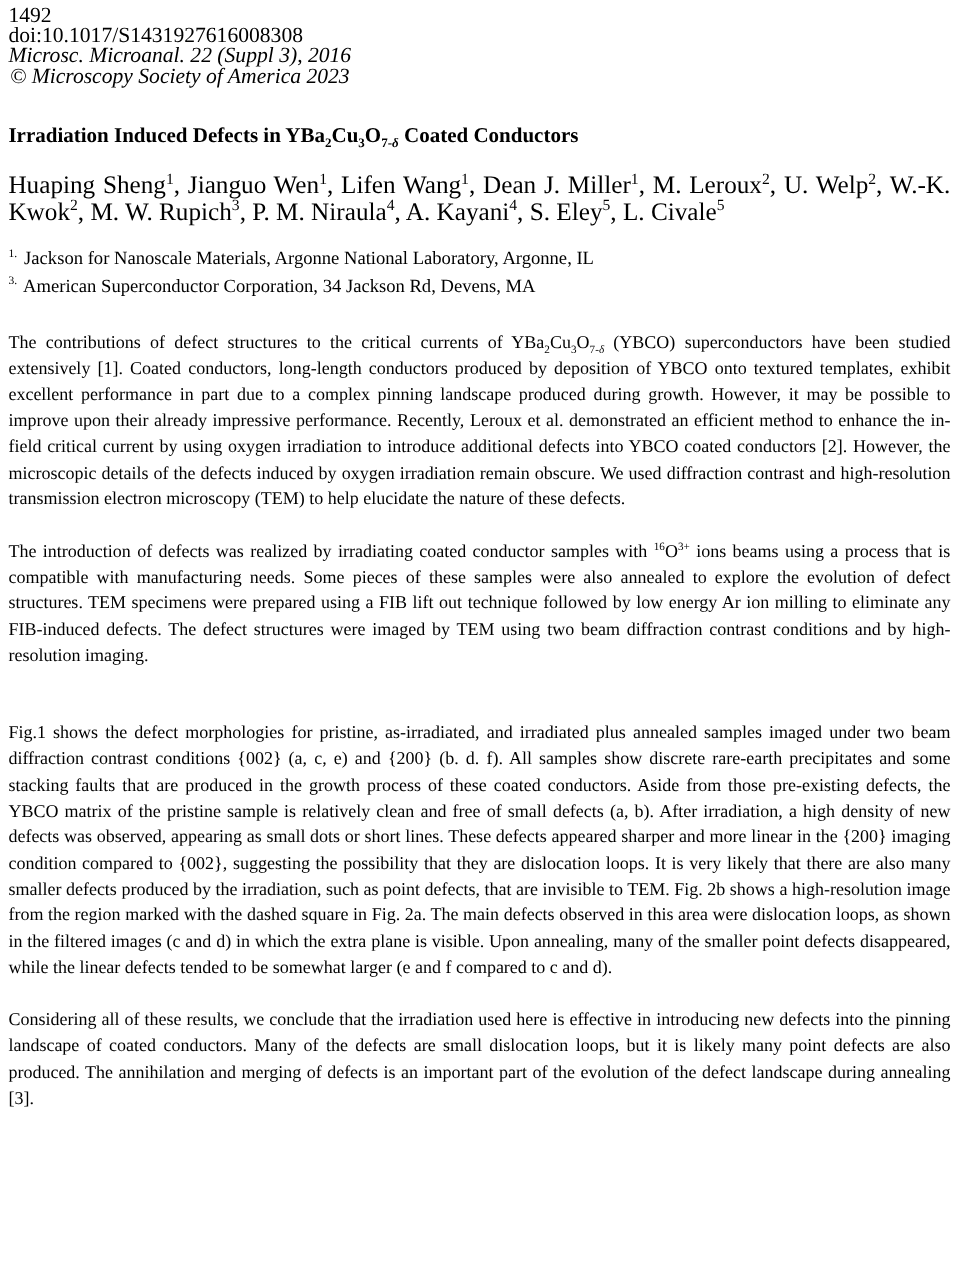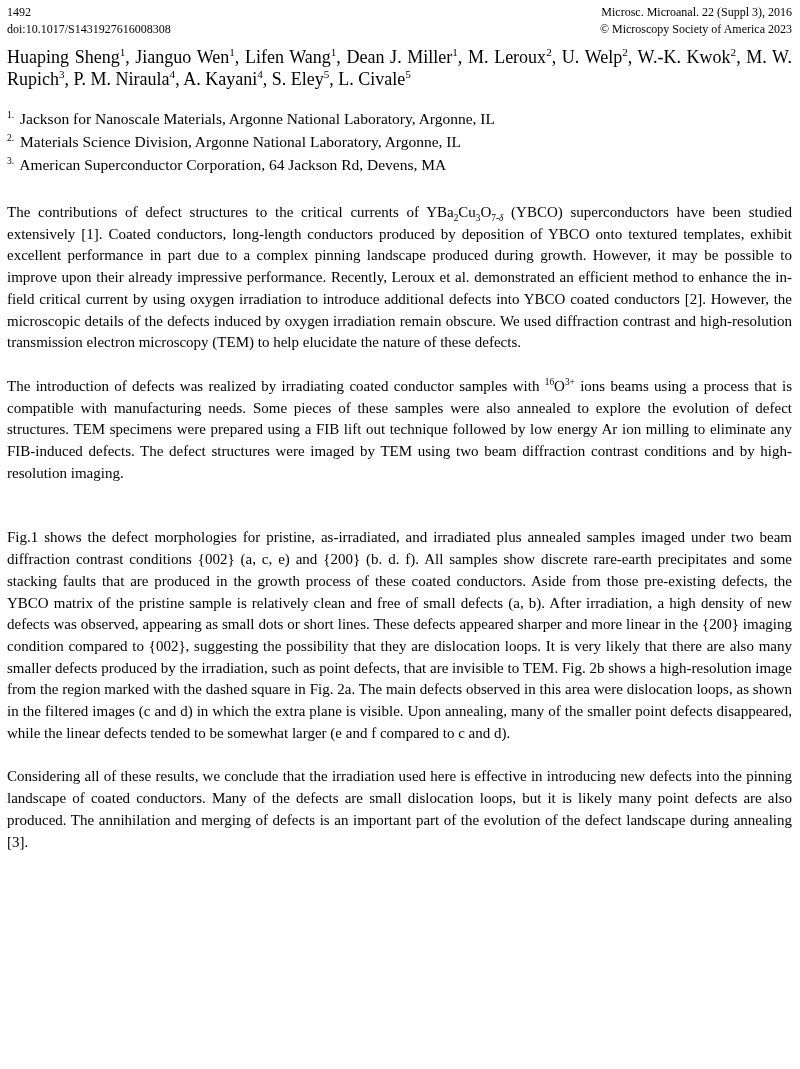--- a/index.html
+++ b/index.html
@@ -11,35 +11,36 @@
     font-family: "Liberation Serif", "DejaVu Serif", serif;
     color: #000000;
     -webkit-font-smoothing: antialiased;
   }
   .page { padding: 4px 8px 12px 7px; }
 
   .page-header {
     display: flex;
     justify-content: space-between;
     align-items: flex-start;
-    font-size: 12px;
+    font-size: 18px;
     line-height: 17px;
+    flex-direction: column;
   }
-  .header-right { text-align: right; }
+  .header-right { text-align: center; font-style: italic; }
 
   .paper-title {
     margin-top: 29px;
     font-size: 17.5px;
     font-weight: bold;
     line-height: 22px;
   }
 
   .authors {
-    margin-top: 8px;
-    font-size: 18px;
+    margin-top: 20px;
+    font-size: 21px;
     line-height: 22px;
     text-align: justify;
   }
 
   .affiliations {
     margin-top: 17px;
     font-size: 15.5px;
     line-height: 23px;
   }
   .affil { margin: 0; }
@@ -66,27 +67,27 @@
     <div class="header-left">
       <div>1492</div>
       <div>doi:10.1017/S1431927616008308</div>
     </div>
     <div class="header-right">
       <div>Microsc. Microanal. 22 (Suppl 3), 2016</div>
       <div>© Microscopy Society of America 2023</div>
     </div>
   </header>
 
+  <h1 class="paper-title">Irradiation Induced Defects in YBa<sub>2</sub>Cu<sub>3</sub>O<sub>7-<i>δ</i></sub> Coated Conductors</h1>
 
   <p class="authors">Huaping Sheng<sup>1</sup>, Jianguo Wen<sup>1</sup>, Lifen Wang<sup>1</sup>, Dean J. Miller<sup>1</sup>, M. Leroux<sup>2</sup>, U. Welp<sup>2</sup>, W.-K. Kwok<sup>2</sup>, M. W. Rupich<sup>3</sup>, P. M. Niraula<sup>4</sup>, A. Kayani<sup>4</sup>, S. Eley<sup>5</sup>, L. Civale<sup>5</sup></p>
 
   <div class="affiliations">
     <p class="affil"><sup class="marker">1.</sup> <span>Jackson for Nanoscale Materials, Argonne National Laboratory, Argonne, IL</span></p>
-    <p class="affil"><sup class="marker">2.</sup> <span>Materials Science Division, Argonne National Laboratory, Argonne, IL</span></p>
-    <p class="affil"><sup class="marker">3.</sup> <span>American Superconductor Corporation, 64 Jackson Rd, Devens, MA</span></p>
+    <p class="affil"><sup class="marker">3.</sup> <span>American Superconductor Corporation, 34 Jackson Rd, Devens, MA</span></p>
   </div>
 
   <p class="body-para first">The contributions of defect structures to the critical currents of YBa<sub>2</sub>Cu<sub>3</sub>O<sub>7-<i>δ</i></sub> (YBCO) superconductors have been studied extensively [1]. Coated conductors, long-length conductors produced by deposition of YBCO onto textured templates, exhibit excellent performance in part due to a complex pinning landscape produced during growth. However, it may be possible to improve upon their already impressive performance. Recently, Leroux et al. demonstrated an efficient method to enhance the in-field critical current by using oxygen irradiation to introduce additional defects into YBCO coated conductors [2]. However, the microscopic details of the defects induced by oxygen irradiation remain obscure. We used diffraction contrast and high-resolution transmission electron microscopy (TEM) to help elucidate the nature of these defects.</p>
   <p class="body-para">The introduction of defects was realized by irradiating coated conductor samples with <sup>16</sup>O<sup>3+</sup> ions beams using a process that is compatible with manufacturing needs. Some pieces of these samples were also annealed to explore the evolution of defect structures. TEM specimens were prepared using a FIB lift out technique followed by low energy Ar ion milling to eliminate any FIB-induced defects. The defect structures were imaged by TEM using two beam diffraction contrast conditions and by high-resolution imaging.</p>
   <p class="body-para gap-lg">Fig.1 shows the defect morphologies for pristine, as-irradiated, and irradiated plus annealed samples imaged under two beam diffraction contrast conditions {002} (a, c, e) and {200} (b. d. f). All samples show discrete rare-earth precipitates and some stacking faults that are produced in the growth process of these coated conductors. Aside from those pre-existing defects, the YBCO matrix of the pristine sample is relatively clean and free of small defects (a, b). After irradiation, a high density of new defects was observed, appearing as small dots or short lines. These defects appeared sharper and more linear in the {200} imaging condition compared to {002}, suggesting the possibility that they are dislocation loops. It is very likely that there are also many smaller defects produced by the irradiation, such as point defects, that are invisible to TEM. Fig. 2b shows a high-resolution image from the region marked with the dashed square in Fig. 2a. The main defects observed in this area were dislocation loops, as shown in the filtered images (c and d) in which the extra plane is visible. Upon annealing, many of the smaller point defects disappeared, while the linear defects tended to be somewhat larger (e and f compared to c and d).</p>
   <p class="body-para">Considering all of these results, we conclude that the irradiation used here is effective in introducing new defects into the pinning landscape of coated conductors. Many of the defects are small dislocation loops, but it is likely many point defects are also produced. The annihilation and merging of defects is an important part of the evolution of the defect landscape during annealing [3].</p>
 
 </div>
 
 </body></html>

